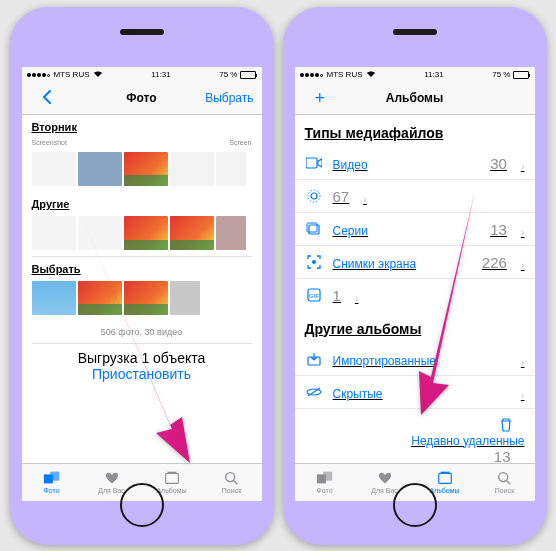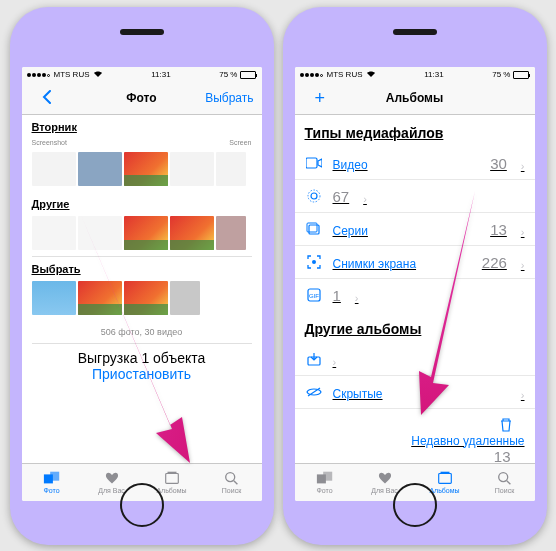--- a/index.html
+++ b/index.html
@@ -288,20 +288,21 @@
 
       <div class="section-h big">Другие альбомы</div>
 
       <div class="list-row">
         <span class="icon">
             <svg width="16" height="16" viewBox="0 0 16 16">
               <rect x="2" y="6" width="12" height="8" rx="1" fill="none" stroke="#007aff" stroke-width="1.2"></rect>
               <path d="M8 2v7M5 6l3 3 3-3" fill="none" stroke="#007aff" stroke-width="1.2"></path>
             </svg>
           </span>
+        <span class="label">Импортированные</span>
         <span class="chev">›</span>
       </div>
       <div class="list-row">
         <span class="icon">
             <svg width="16" height="12" viewBox="0 0 16 12">
               <path d="M1 6c2-4 12-4 14 0-2 4-12 4-14 0z" fill="none" stroke="#007aff" stroke-width="1.2"></path>
               <line x1="2" y1="10" x2="14" y2="2" stroke="#007aff" stroke-width="1.2"></line>
             </svg>
           </span>
         <span class="label">Скрытые</span>

